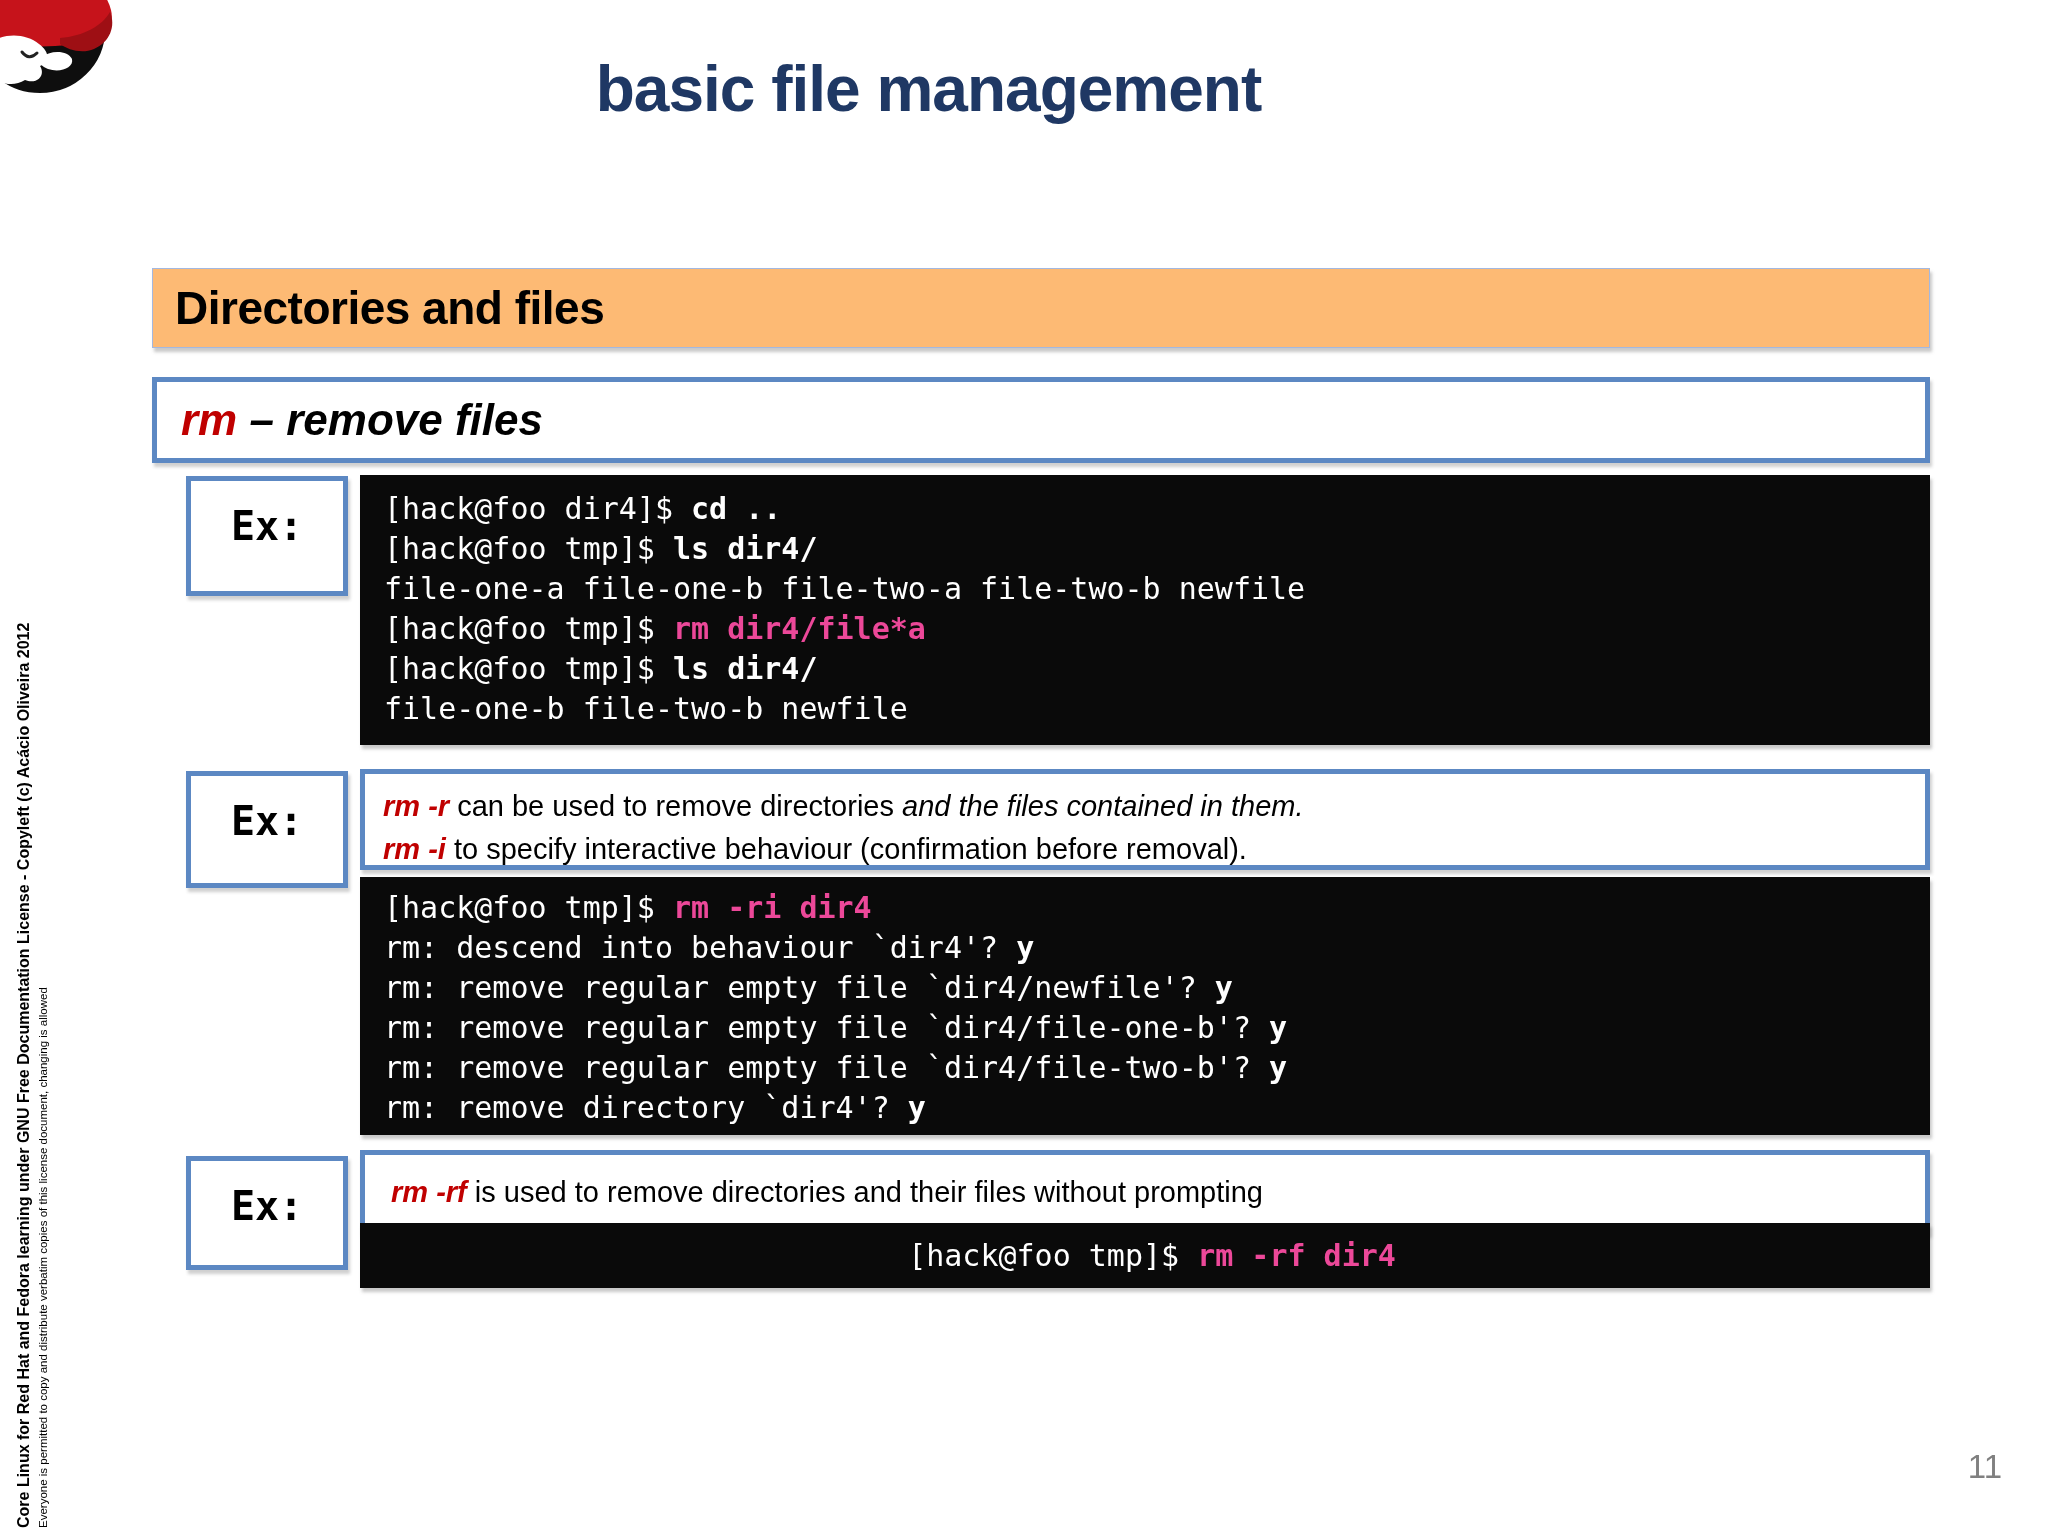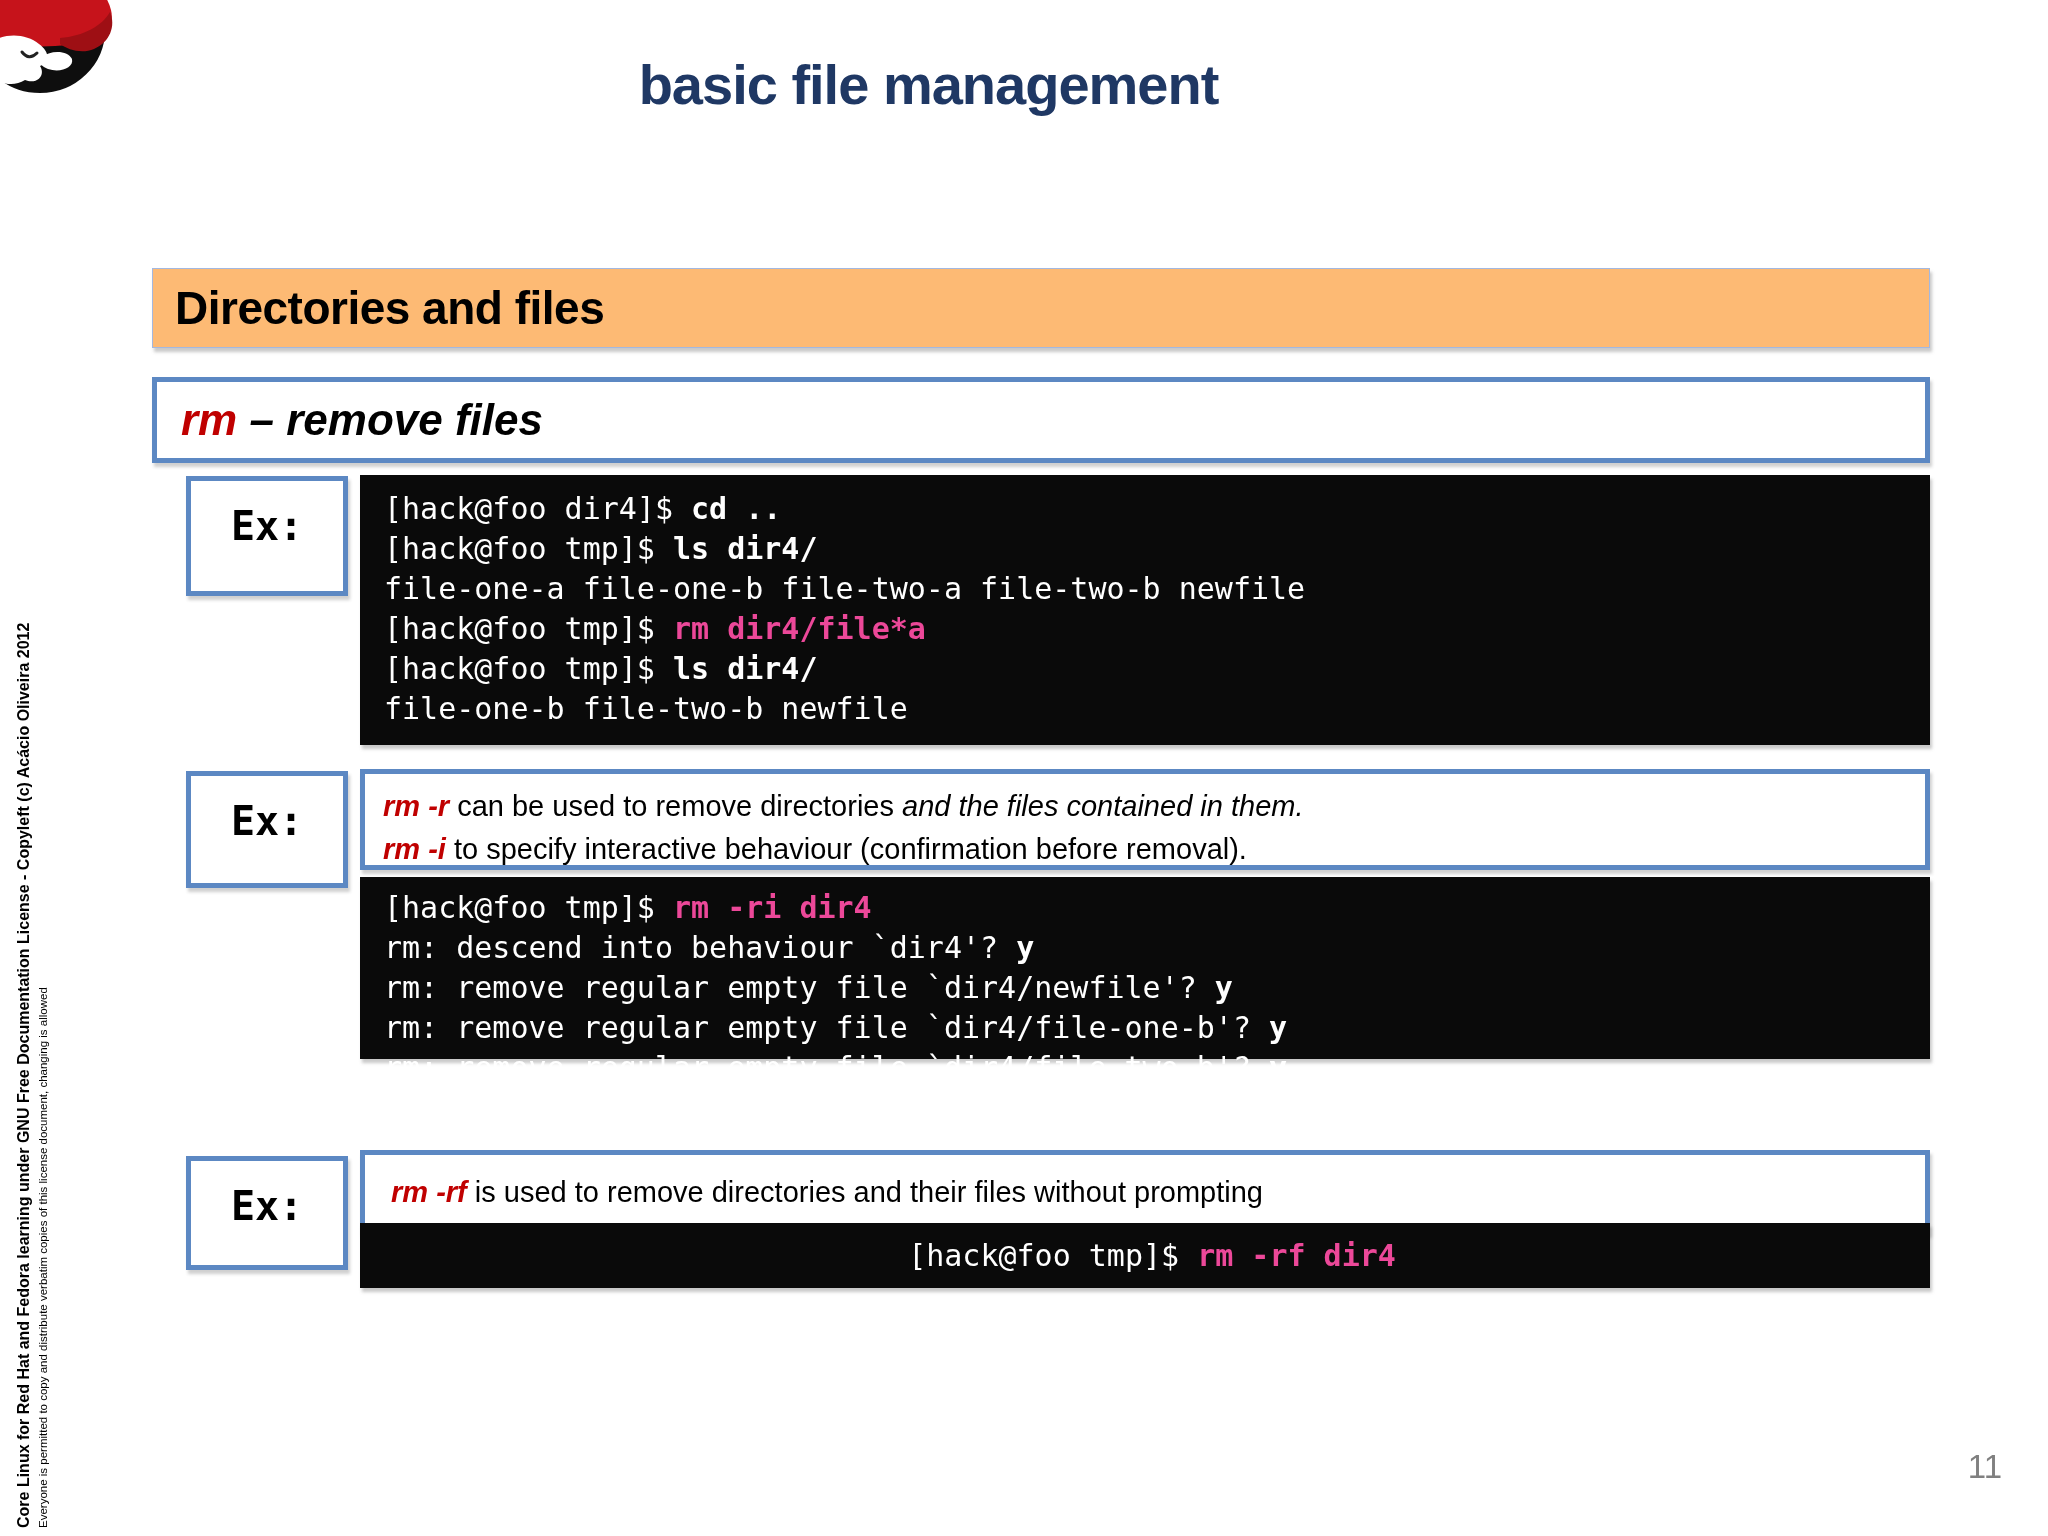--- a/index.html
+++ b/index.html
@@ -5,21 +5,21 @@
   html,body{margin:0;padding:0;}
   body{
     width:2048px;height:1536px;position:relative;overflow:hidden;
     background:#ffffff;font-family:"Liberation Sans",sans-serif;
   }
   
   .logo{position:absolute;left:0;top:0;width:132px;height:112px;}
   
   .title{
     position:absolute;left:0;top:52px;width:1857px;text-align:center;
-    font-size:56px;font-weight:bold;color:#1f3864;letter-spacing:-1px;
+    font-size:64px;font-weight:bold;color:#1f3864;letter-spacing:-1px;
   }
   
   .section-bar{
     position:absolute;left:152px;top:268px;width:1778px;height:80px;
     background:#fdba74;box-sizing:border-box;
     border:1px solid #a3b8e0;
     box-shadow:2px 4px 3px rgba(100,100,100,.35);
     display:flex;align-items:center;
   }
   .section-bar span{
@@ -47,21 +47,21 @@
   #ex2{top:771px;height:117px;padding-top:22px;}
   #ex3{top:1156px;height:114px;padding-top:22px;}
   
   .term{
     position:absolute;left:360px;width:1570px;background:#0a0a0a;
     box-sizing:border-box;color:#fff;
     font-family:"DejaVu Sans Mono",monospace;font-size:30px;line-height:40px;
     box-shadow:2px 4px 3px rgba(100,100,100,.35);
   }
   #term1{top:475px;height:270px;padding:14px 4px 0 24px;}
-  #term2{top:877px;height:182px;padding:11px 10px 0 24px;}
+  #term2{top:877px;height:258px;padding:11px 10px 0 24px;}
   #term3{top:1223px;height:65px;padding:13px 10px 0 24px;text-align:center;}
   .tline{white-space:pre;}
   .cmd{font-weight:bold;}
   .yellow{color:#ec4899;}
   .ans{font-weight:bold;}
   
   .note{
     position:absolute;left:360px;width:1570px;background:#fff;
     border:5px solid #5c88c3;box-sizing:border-box;color:#000;
     box-shadow:2px 4px 3px rgba(100,100,100,.3);

